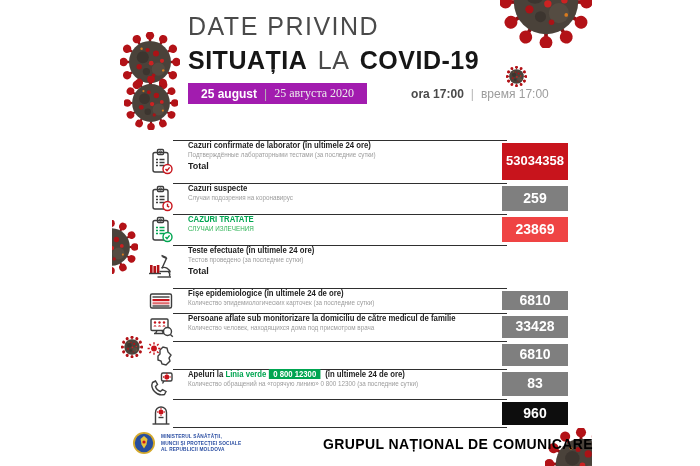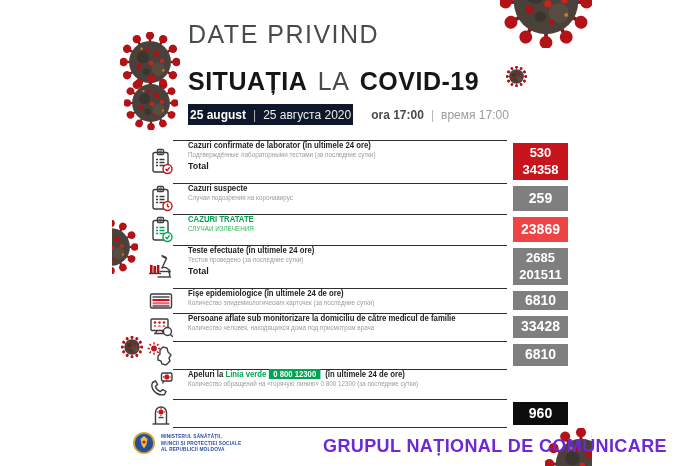--- a/index.html
+++ b/index.html
@@ -1,33 +1,33 @@
 <!DOCTYPE html>
 <html><head>
 <meta charset="utf-8">
 <style>
   html,body{margin:0;padding:0;background:#fff;}
   #poster{position:relative;width:700px;height:466px;background:#ffffff;overflow:hidden;
           font-family:"Liberation Sans", sans-serif;color:#1d1d1d;}
 
   
-  .header{position:absolute;left:188px;top:20px;}
+  .header{position:absolute;left:188px;top:12px;}
   .h-line1{font-size:25px;font-weight:400;color:#4a4a4a;letter-spacing:1.5px;}
-  .h-line2{font-size:25px;margin-top:18px;letter-spacing:.5px;}
+  .h-line2{font-size:25px;margin-top:5px;letter-spacing:.5px;}
   .h-line2 .bold{font-weight:bold;color:#161616;}
   .h-line2 .light{font-weight:400;color:#4a4a4a;padding:0 3px;}
   .h-line3{margin-top:9px;font-size:15px;font-weight:bold;color:#8d8d8d;letter-spacing:.5px;}
   .datebar{margin-top:8px;display:flex;align-items:center;font-size:12px;}
-  .datebox{background:#0f172a;color:#fff;height:21px;display:flex;align-items:center;
-           padding:0 2px;gap:7px;}
+  .datebox{background:#a21caf;color:#fff;height:21px;display:flex;align-items:center;
+           padding:0 13px;gap:7px;}
   .datebox .d-ro{font-weight:bold;}
   .datebox .d-sep{color:#b5b5b5;}
-  .datebox .d-ru{color:#ececec;font-weight:400;}
+  .datebox .d-ru{color:#ececec;font-weight:400;font-family:Liberation Serif, serif;}
   .timebox{display:flex;align-items:center;gap:7px;margin-left:18px;}
-  .timebox .t-ro{font-weight:bold;color:#4a4a4a;}
+  .timebox .t-ro{font-weight:bold;color:#4a4a4a;margin-left:26px;}
   .timebox .t-sep{color:#b5b5b5;}
   .timebox .t-ru{color:#9c9c9c;}
 
   
   .stats{position:absolute;left:145px;top:140px;width:423px;}
   .row{position:relative;display:flex;align-items:stretch;}
   .row::before{content:"";position:absolute;top:0;left:28px;right:61px;
                border-top:1.5px solid #2f2f2f;}
   .stats::after{content:"";position:absolute;bottom:0;left:28px;right:61px;
                border-bottom:1.5px solid #2f2f2f;}
@@ -36,35 +36,35 @@
   .row-title{font-weight:bold;font-size:9px;color:#1d1d1d;white-space:nowrap;
              transform:scaleX(.86);transform-origin:0 50%;}
   .row-subtitle{font-size:7px;color:#9c9c9c;white-space:nowrap;margin-top:1px;
              transform:scaleX(.9);transform-origin:0 50%;}
   .row-total{font-weight:bold;font-size:9px;color:#1d1d1d;margin-top:3px;}
   .green-title .row-title{color:#00a551;}
   .green-title .row-subtitle{color:#2fb457;}
   .green-text{color:#00a551;}
   .green-badge{display:inline-block;background:#00a551;color:#fff;font-weight:bold;
                padding:0px 5px;margin:0 3px;}
-  .row-value{margin-left:auto;width:55px;margin-top:3px;margin-bottom:3px;
-             display:flex;flex-direction:column;align-items:center;justify-content:center;
+  .row-value{margin-left:auto;width:66px;margin-top:3px;margin-bottom:3px;
+             display:flex;flex-direction:row;align-items:center;justify-content:center;
              color:#fff;font-weight:bold;font-size:14px;line-height:1.25;}
   .row-value.two{font-size:13px;}
   .box-red{background:#c8141c;}
   .box-gray{background:#7f7f7f;}
   .box-green{background:#ef4444;}
   .box-black{background:#0d0d0d;}
 
   
   .footer-logo{position:absolute;left:132px;top:431px;display:flex;align-items:center;gap:5px;}
   .ministry-text{font-size:5px;font-weight:bold;color:#2b4ea2;line-height:1.35;
                  letter-spacing:.2px;transform:scaleX(.95);transform-origin:0 50%;}
-  .group-title{position:absolute;left:323px;top:436px;font-size:18px;font-weight:bold;
-               color:#6d28d9;letter-spacing:.4px;}
+  .group-title{position:absolute;left:323px;top:436px;font-size:14px;font-weight:bold;
+               color:#000000;letter-spacing:.4px;}
 
   
   .virus{position:absolute;}
   .vclip{position:absolute;overflow:hidden;}
 </style>
 </head>
 <body>
 
 <div id="poster">
 
@@ -261,24 +261,20 @@
           <path d="M13.5 19.5 h11"></path>
           <path d="M22.5 19.5 q2 2.5 1 5"></path>
           <path d="M11.5 25 h13.5"></path>
         </svg>
       </div>
       <div class="row-text">
         <div class="row-title">Teste efectuate (în ultimele 24 ore)</div>
         <div class="row-subtitle">Тестов проведено (за последние сутки)</div>
         <div class="row-total">Total</div>
       </div>
-      <div class="row-value two box-gray">
-        <div>2685</div>
-        <div>201511</div>
-      </div>
     </div>
 
     <div class="row" style="height:25px">
       <div class="row-icon">
         <svg width="30" height="30" viewBox="0 0 30 30" fill="none" stroke="#3d3d3d" stroke-width="1.4">
           <rect x="4.5" y="8" width="21" height="14" rx="1.5"></rect>
           <path d="M6.5 11 h17"></path>
           <rect x="6.5" y="13" width="17" height="2.2" fill="#c8141c" stroke="none"></rect>
           <rect x="6.5" y="16.2" width="17" height="2.2" fill="#e06a6e" stroke="none"></rect>
           <path d="M6.5 20 h17"></path>
@@ -343,20 +339,23 @@
           <g stroke="#c8141c">
             <circle cx="20.8" cy="8" r="1.8" fill="#c8141c"></circle>
             <path d="M20.8 5.2 v-1 M20.8 10.8 v1 M18 8 h-1 M23.6 8 h1"></path>
           </g>
         </svg>
       </div>
       <div class="row-text">
         <div class="row-title"><span>Apeluri la </span><span class="green-text">Linia verde</span><span class="green-badge">0 800 12300</span><span> (în ultimele 24 de ore)</span></div>
         <div class="row-subtitle">Количество обращений на «горячую линию» 0 800 12300 (за последние сутки)</div>
       </div>
+      <div class="row-value box-gray">
+        <div>83</div>
+      </div>
     </div>
 
     <div class="row" style="height:29px">
       <div class="row-icon">
         <svg width="30" height="30" viewBox="0 0 30 30" fill="none" stroke="#3d3d3d" stroke-width="1.4">
           <path d="M9.5 25 V13.5 a5.5 5.5 0 0 1 11 0 V25"></path>
           <path d="M6.5 25 h17"></path>
           <g stroke="#c8141c">
             <circle cx="15" cy="13" r="1.8" fill="#c8141c"></circle>
             <path d="M15 10.2 v-1 M15 15.8 v1 M12.2 13 h-1 M17.8 13 h1"></path>

